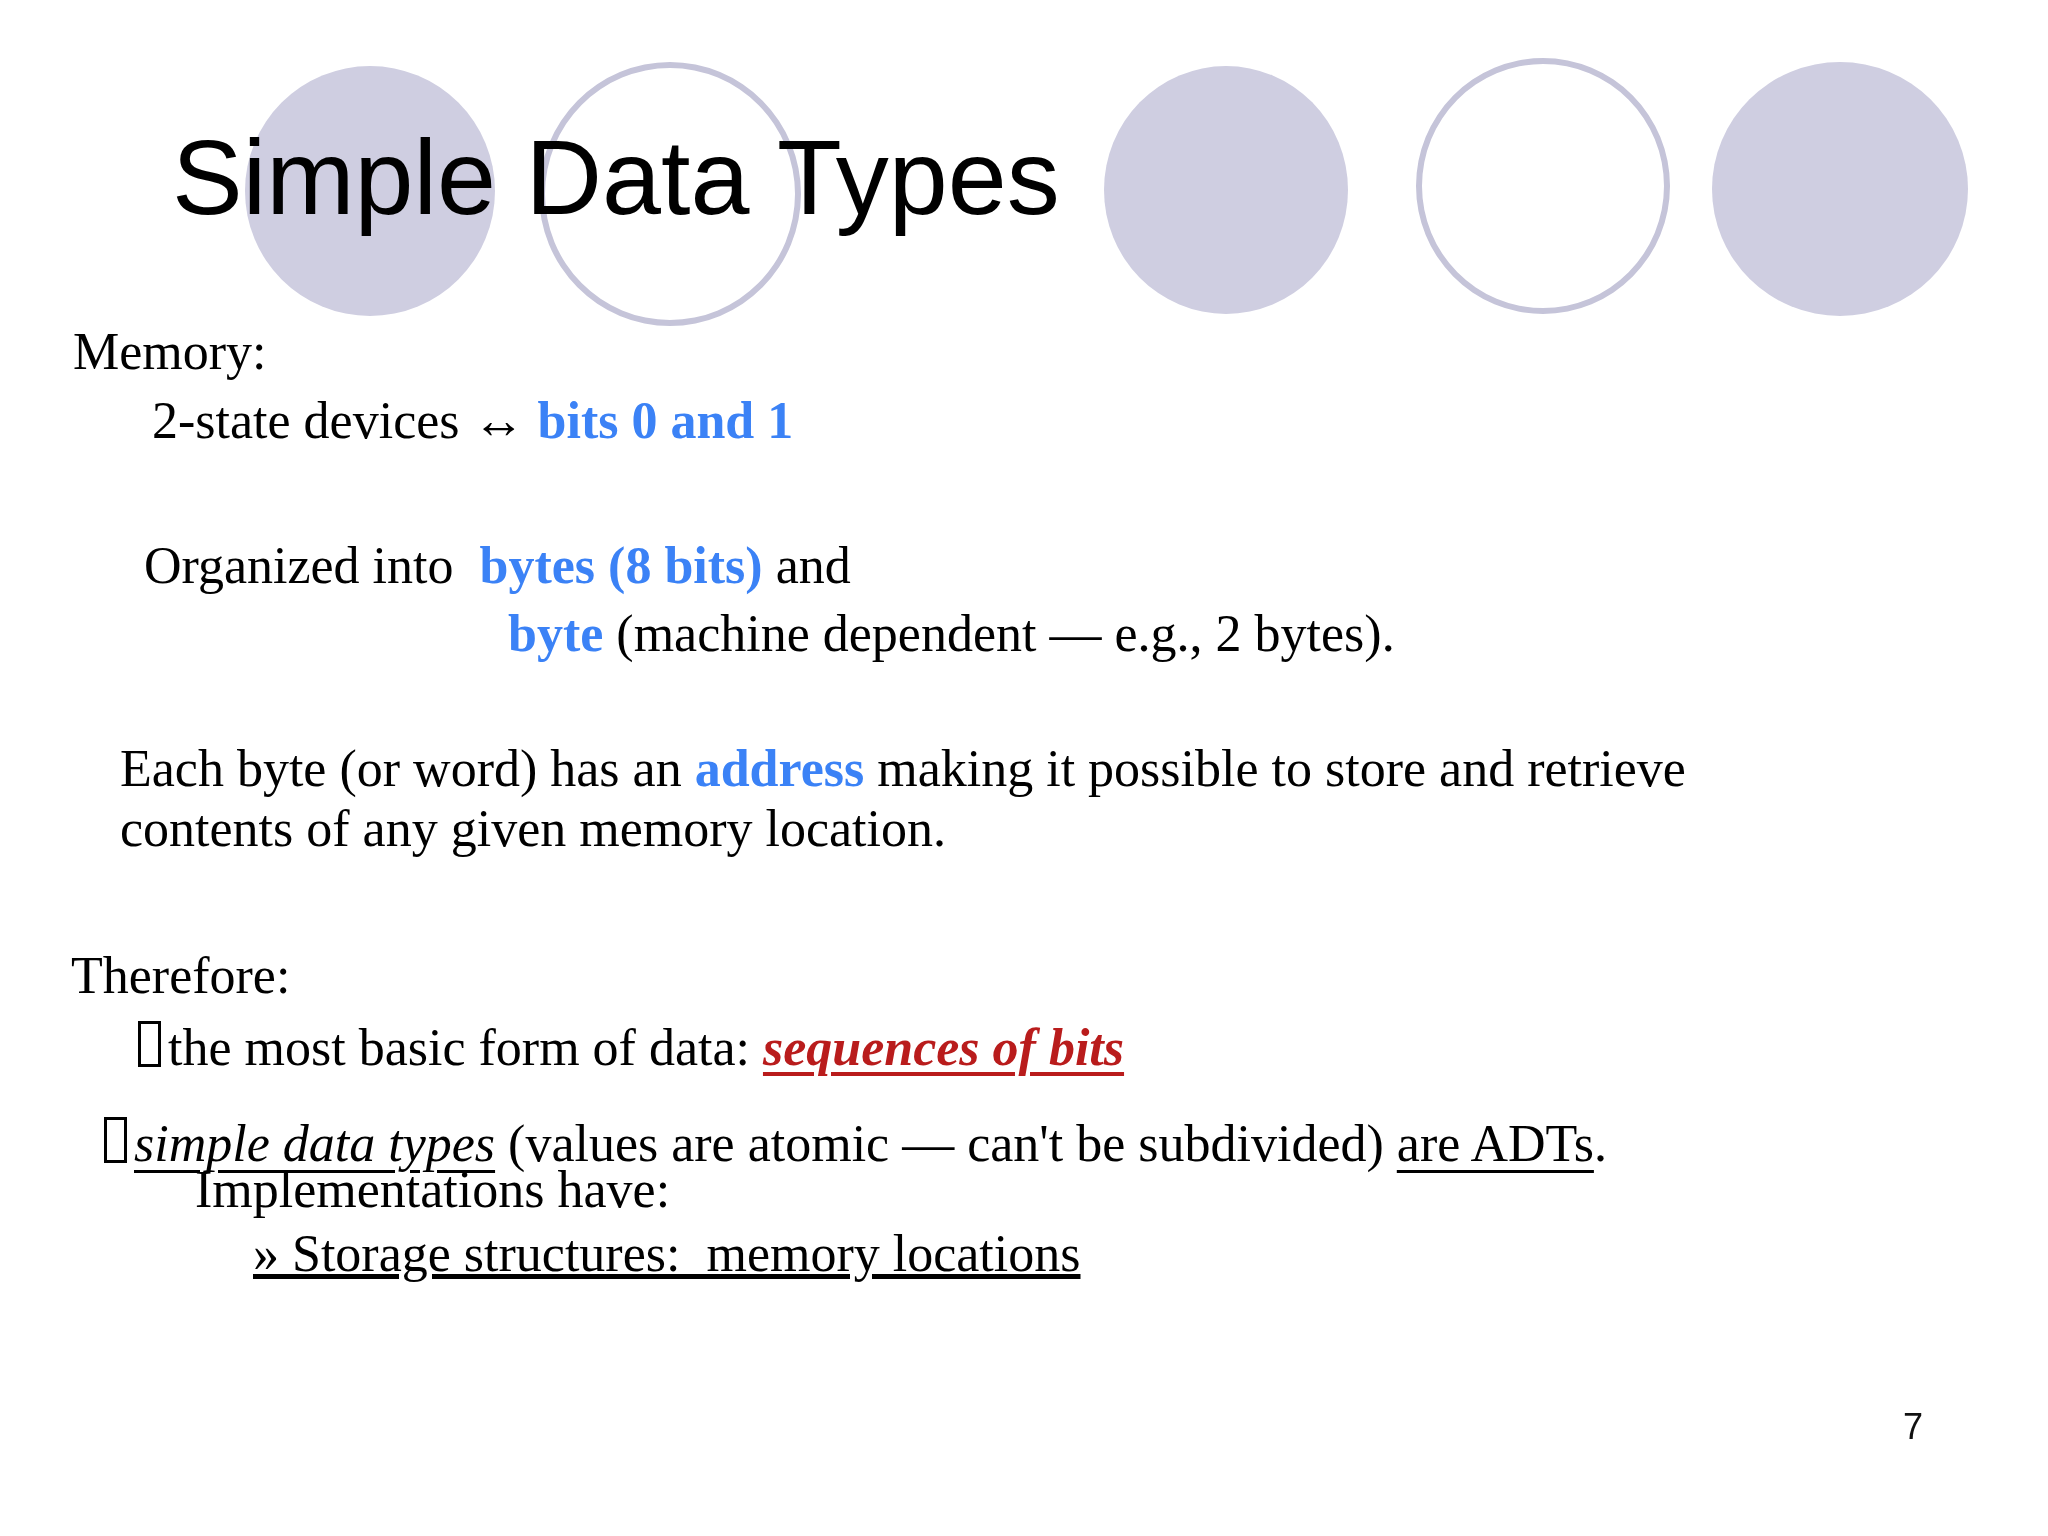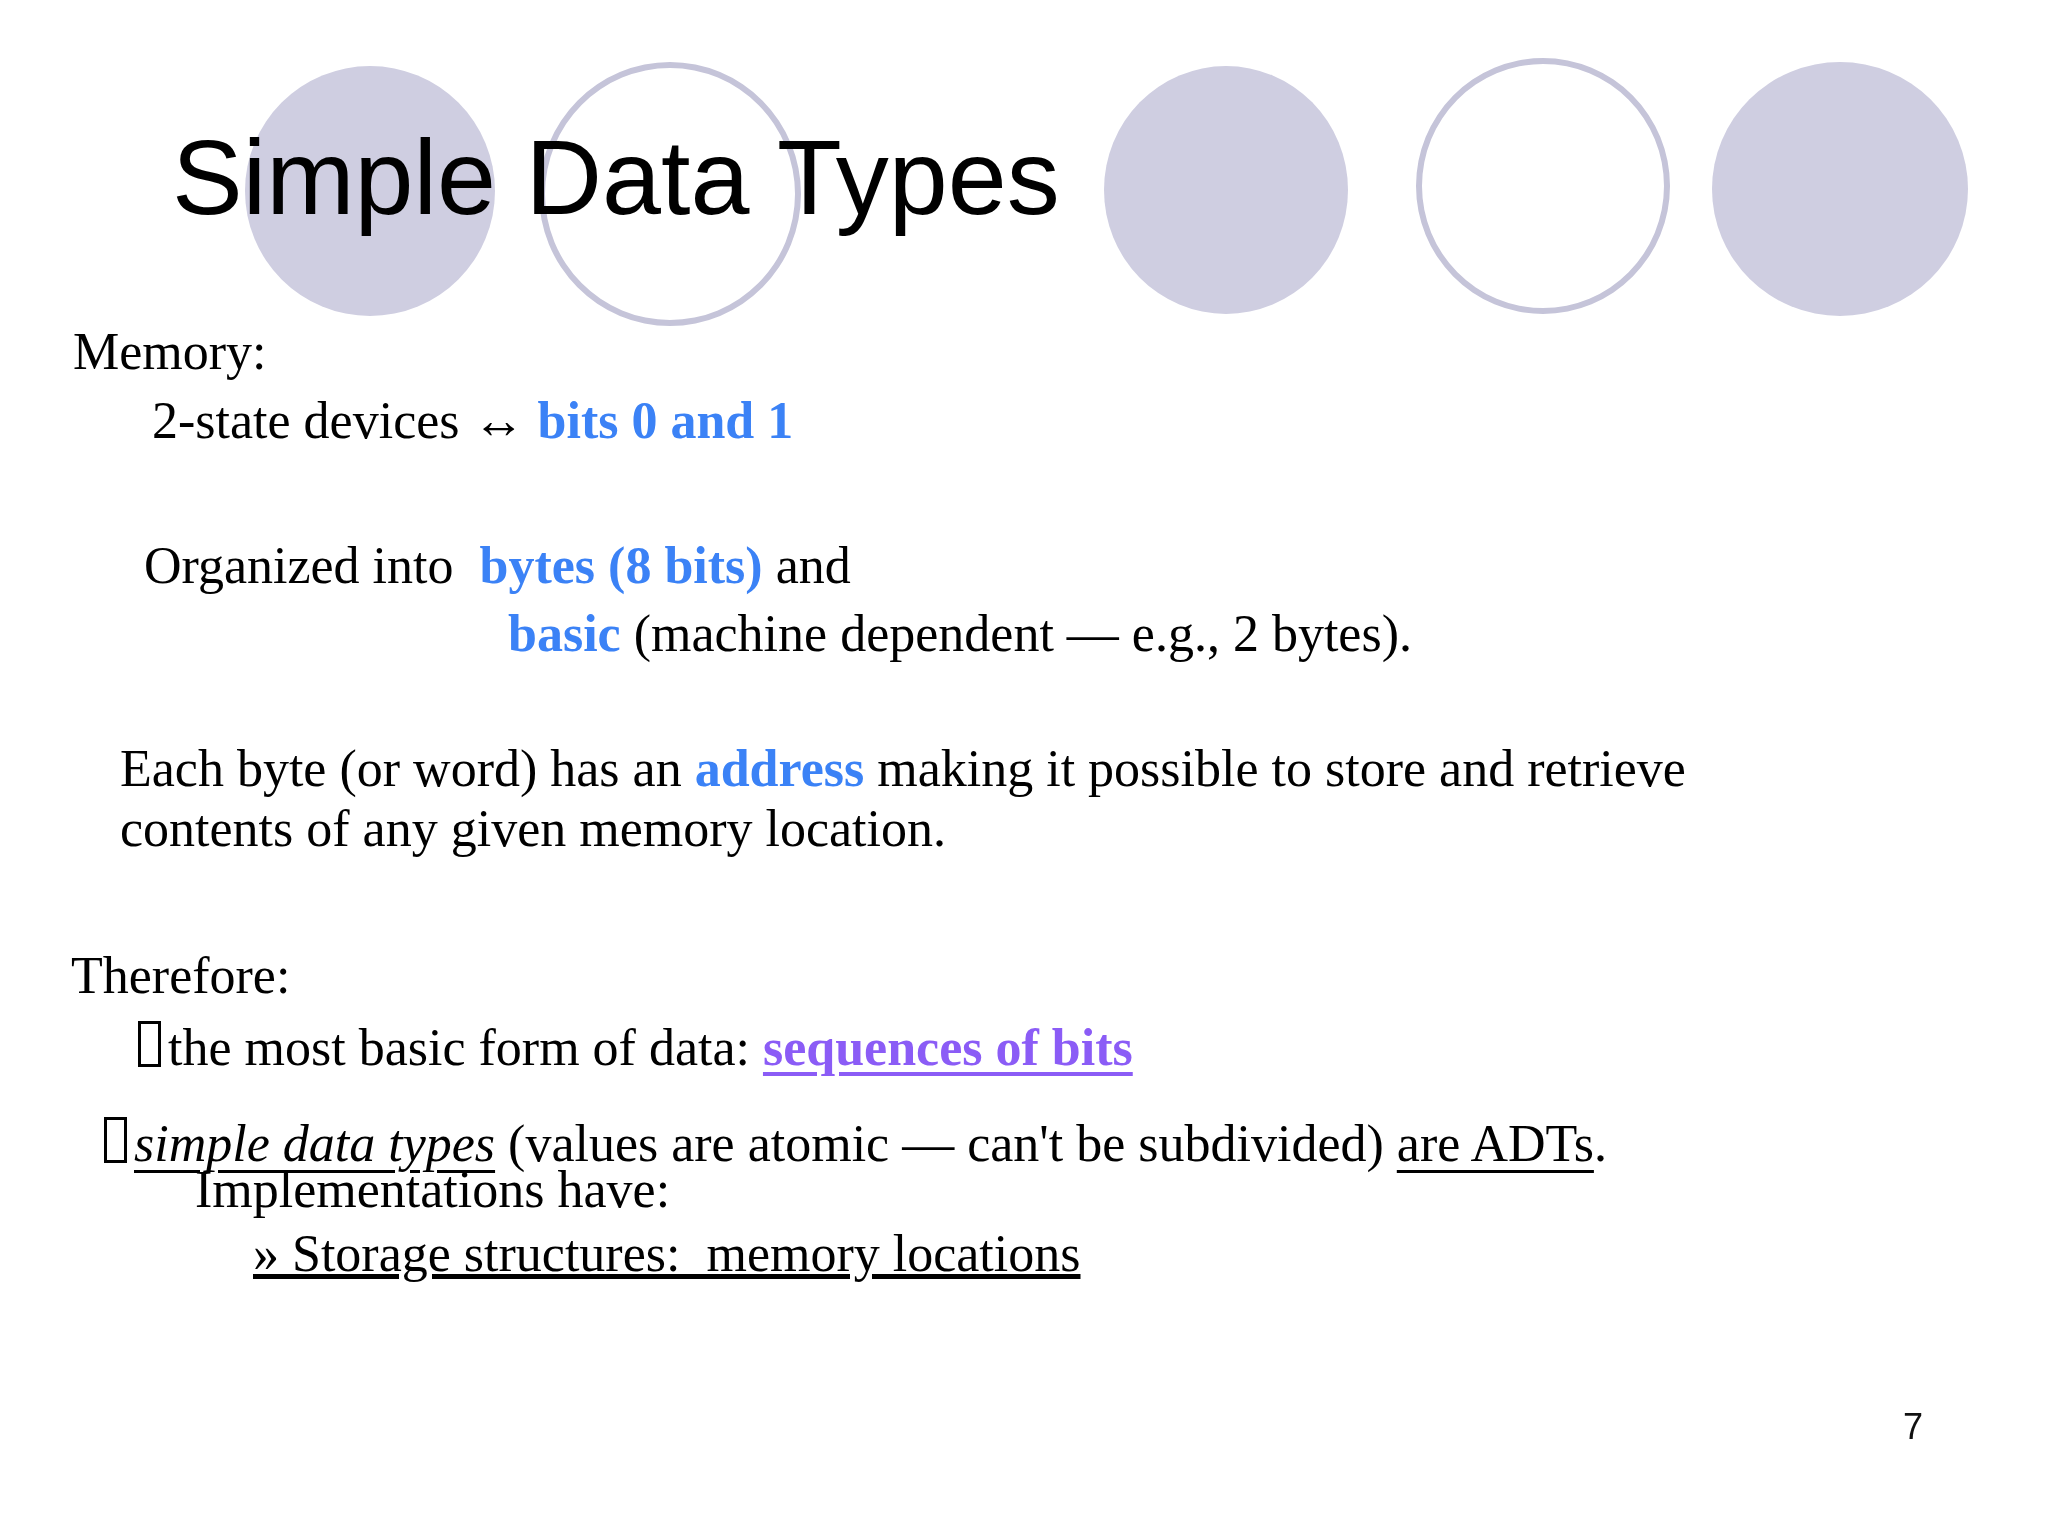--- a/index.html
+++ b/index.html
@@ -32,24 +32,25 @@
   }
 
   .line{
     position:absolute;
     font-size:52px;line-height:1.15;
     white-space:pre;
     z-index:4;
   }
   .red{color:#3b82f6;font-weight:bold;}
   .red-underline{
-    color:#8b5cf6;font-weight:bold;
+    color:#b91c1c;font-weight:bold;
     text-decoration:underline;
     text-decoration-thickness:4px;
     text-underline-offset:7px;
+    font-style:italic;
   }
   .italic-underline{
     font-style:italic;
     text-decoration:underline;
     text-decoration-thickness:3px;
     text-underline-offset:9px;
   }
   .plain-underline{
     text-decoration:underline;
     text-decoration-thickness:3px;
@@ -95,21 +96,21 @@
   <div id="circle5" class="circle filled"></div>
 
   <div class="title">Simple Data Types</div>
 
   <div id="l-memory" class="line"><span>Memory:</span></div>
 
   <div id="l-2state" class="line"><span>2-state devices ↔ </span><span class="red">bits 0 and 1</span></div>
 
   <div id="l-organized" class="line"><span>Organized into  </span><span class="red">bytes (8 bits)</span><span> and</span></div>
 
-  <div id="l-words" class="line"><span class="red">basic</span><span> (machine dependent — e.g., 2 bytes).</span></div>
+  <div id="l-words" class="line"><span class="red">byte</span><span> (machine dependent — e.g., 2 bytes).</span></div>
 
   <div id="l-each" class="line"><span>Each byte (or word) has an </span><span class="red">address</span><span> making it possible to store and retrieve</span></div>
 
   <div id="l-contents" class="line"><span>contents of any given memory location.</span></div>
 
   <div id="l-therefore" class="line"><span>Therefore:</span></div>
 
   <div id="l-mostbasic" class="line"><span class="tofu"></span><span>the most basic form of data: </span><span class="red-underline">sequences of bits</span></div>
 
   <div id="l-simple" class="line"><span class="tofu"></span><span class="italic-underline">simple data types</span><span> (values are atomic — can't be subdivided) </span><span class="plain-underline">are ADTs</span><span>.</span></div>

